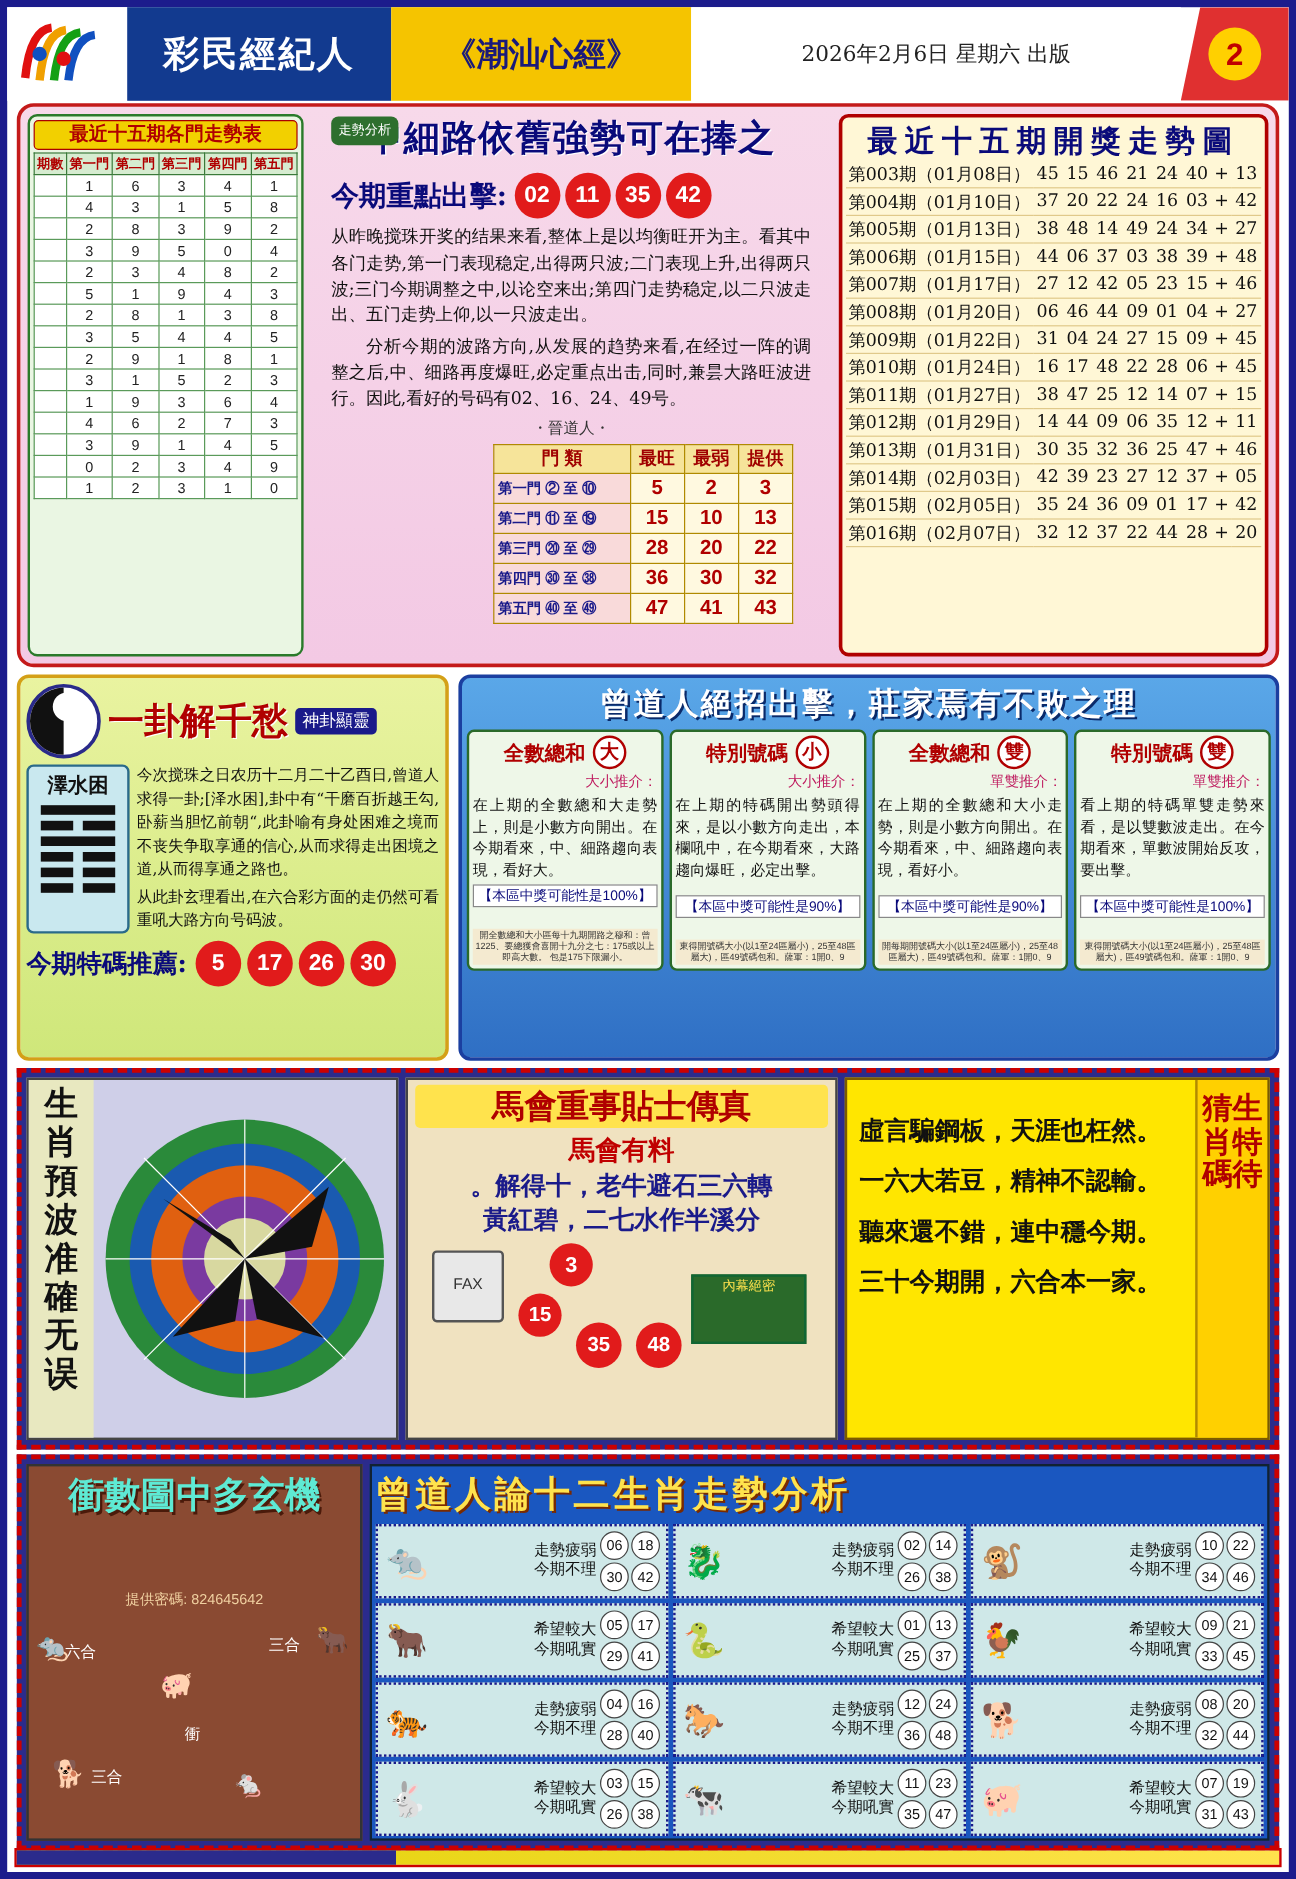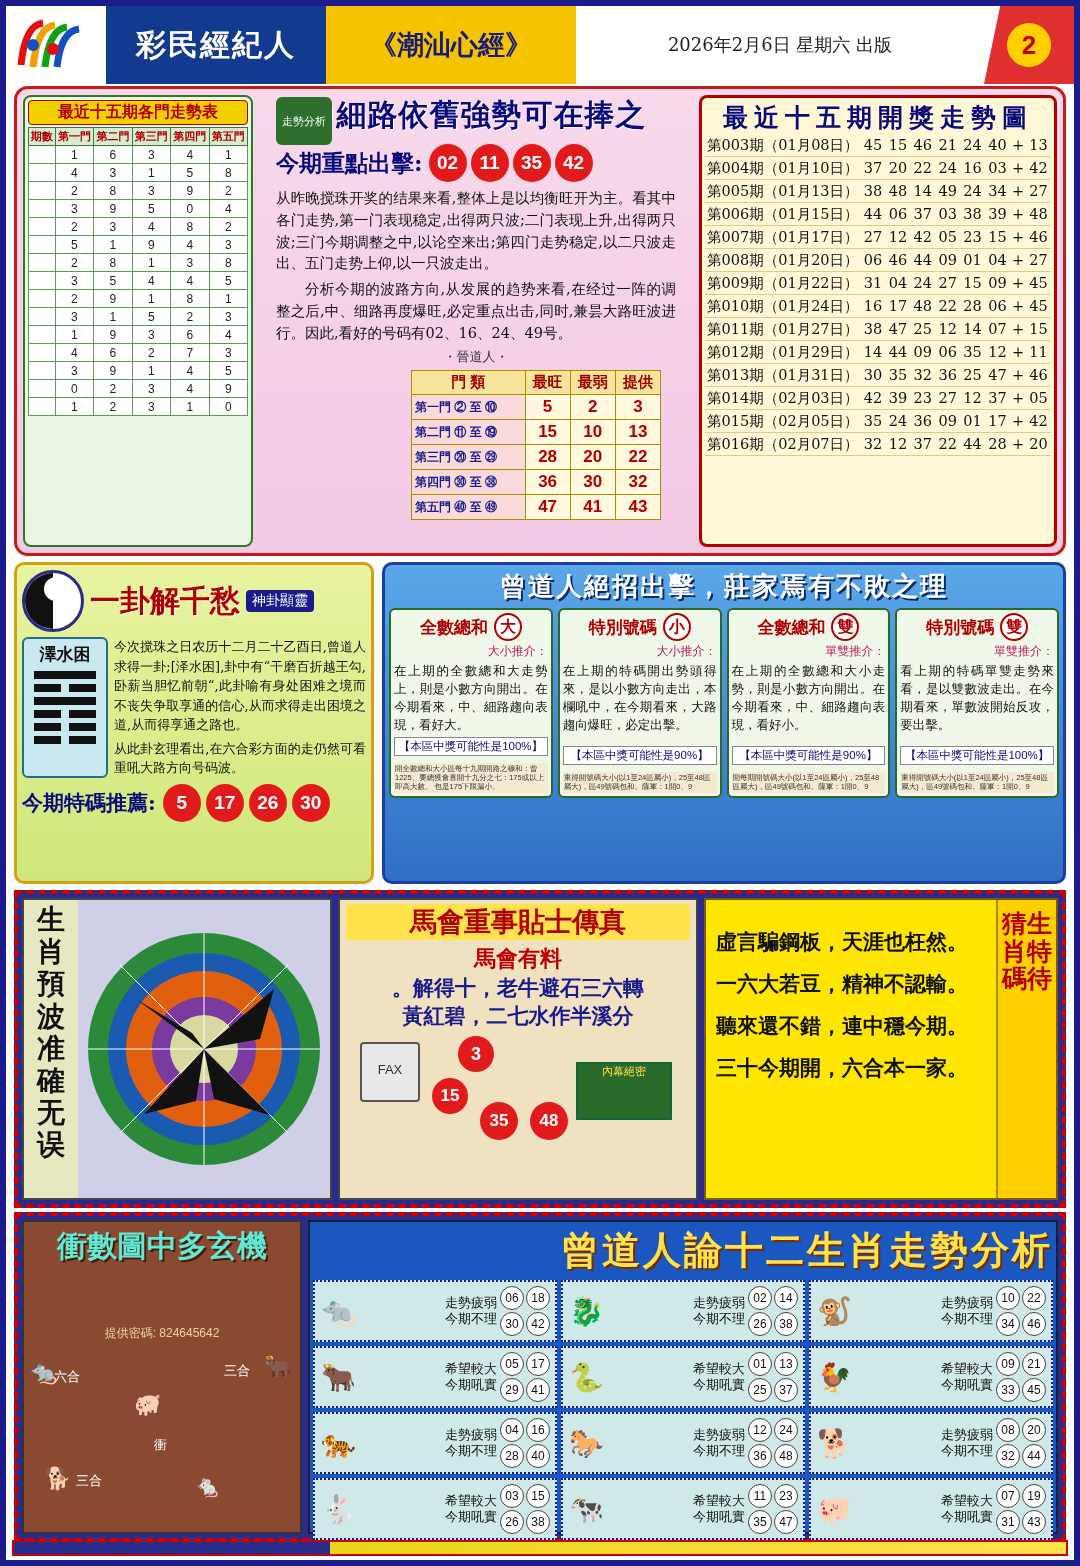--- a/index.html
+++ b/index.html
@@ -72,21 +72,21 @@
     border:1px solid #5a9a5a; text-align:center; padding:1px; background:#fff; color:#222; font-size:12px;
     height:18px;
   }
   .s1-mid { width:400px; position:relative; }
   .s1-mid .bigttl {
     font-size:30px; font-weight:bold; color:#0a0a7a; -webkit-text-stroke:0px;
     font-family:"DejaVu Serif", serif; letter-spacing:1px; text-align:center;
     text-shadow:1px 1px 0 #fff;
   }
   .badge-an {
-    position:absolute; left:0; top:2px; width:56px; height:48px;
+    position:absolute; left:0; top:2px; width:56px; height:24px;
     background:#2e6f2e; color:#fff; font-size:11px; border-radius:6px;
     display:flex;align-items:center;justify-content:center;text-align:center; line-height:1.1;
   }
   .focus-row { display:flex; align-items:center; gap:6px; margin:8px 0 6px 0; }
   .focus-lbl { font-size:23px; font-weight:bold; color:#0a0a7a; font-family:"DejaVu Serif", serif; }
   .ball {
     width:38px;height:38px;border-radius:50%;background:#e11b1b;color:#fff;
     display:flex;align-items:center;justify-content:center;font-size:19px;font-weight:bold;
   }
   .body-text { font-size:14.5px; color:#111; line-height:1.5; text-align:justify; font-family:"DejaVu Serif", serif; }
@@ -138,21 +138,21 @@
     flex:1; background:#eef7e8; border:2px solid #2a6a2a; border-radius:6px; padding:3px;
     display:flex; flex-direction:column;
   }
   .col-head { display:flex; align-items:center; justify-content:center; gap:6px; }
   .col-title { font-size:17px; font-weight:bold; color:#b00000; font-family:"DejaVu Serif", serif; }
   .col-circ { width:28px;height:28px;border-radius:50%;background:#fff;border:2px solid #b00000;color:#b00000;
      display:flex;align-items:center;justify-content:center;font-size:16px;font-weight:bold;}
   .col-sub { font-size:12px; color:#be185d; text-align:right; margin:2px 0; }
   .col-body { font-size:12.5px; color:#111; line-height:1.45; text-align:justify; font-family:"DejaVu Serif", serif; flex:1; }
   .col-foot { font-size:11.5px; color:#0a0a7a; border:1px solid #888; background:#fff; text-align:center; padding:1px; margin-top:2px;}
-  .col-fine { font-size:7.5px; color:#333; line-height:1.25; background:#f4ead0; padding:1px; margin-top:7px; }
+  .col-fine { font-size:7.5px; color:#333; line-height:1.25; background:#f4ead0; padding:1px; margin-top:18px;text-align:center; }
   
   .sec3 { position:absolute; left:8px; top:884px; width:1052px; height:318px; display:flex; gap:6px; padding:4px;
     border:4px dashed #c00; background:#2b2b8c; }
   .s3-a { width:310px; background:#cfcfe8; border:2px solid #444; position:relative; display:flex; }
   .s3a-txt { width:54px; background:#e8e8c0; color:#111; font-size:28px; font-weight:bold; text-align:center;
      font-family:"DejaVu Serif", serif; line-height:1.15; padding-top:4px; }
   .wheel { flex:1; position:relative; display:flex; align-items:center; justify-content:center; }
   .s3-b { width:360px; background:#f0e2c0; border:2px solid #444; position:relative; overflow:hidden; }
   .s3b-t1 { text-align:center; font-size:27px; font-weight:bold; color:#b00000; font-family:"DejaVu Serif", serif;
      background:#ffe34d; margin:4px 6px; border-radius:4px; }
@@ -166,21 +166,21 @@
   
   .sec4 { position:absolute; left:8px; top:1206px; width:1052px; height:330px; display:flex; gap:6px;
     border:4px dashed #c00; background:#2b2b8c; padding:4px; }
   .s4-left { width:280px; background:#8a4a32; border:2px solid #333; position:relative; }
   .s4l-title { text-align:center; font-size:30px; font-weight:bold; color:#5eead4; font-family:"DejaVu Serif", serif;
      text-shadow:2px 2px 0 #4a1a0a; padding-top:4px; }
   .s4l-code { text-align:center; font-size:12px; color:#f0d0a0; margin-top:58px; }
   .zodiac-map { position:relative; height:160px; margin-top:6px; color:#fff; font-size:13px; }
   .zm { position:absolute; text-align:center; font-size:13px; color:#fff; }
   .s4-right { flex:1; background:#1a57c0; border:2px solid #123; padding:3px; }
-  .s4r-title { text-align:right; font-size:38px; font-weight:bold; color:#ffe34d; font-family:"DejaVu Serif", serif;
+  .s4r-title { text-align:left; font-size:30px; font-weight:bold; color:#ffe34d; font-family:"DejaVu Serif", serif;
      text-shadow:2px 2px 0 #7a2a00; letter-spacing:3px; }
   .zgrid { display:grid; grid-template-columns:repeat(3,1fr); gap:4px; margin-top:4px; }
   .zcell { background:#cfe8e8; border:2px dotted #1a1a8a; display:flex; align-items:center; padding:2px; height:62px; }
   .zicon { width:44px; height:44px; display:flex; align-items:center; justify-content:center; font-size:28px; }
   .ztxt { flex:1; font-size:13px; color:#111; font-family:"DejaVu Serif", serif; line-height:1.2; text-align:right; font-weight:normal;}
   .znums { width:56px; display:flex; flex-wrap:wrap; gap:2px; justify-content:center; }
   .znum { width:24px;height:24px;border-radius:50%;border:1px solid #444;background:#fff;color:#111;
      font-size:12px; display:flex;align-items:center;justify-content:center; }
   .footer-bar { position:absolute; left:6px; bottom:4px; width:1056px; height:16px;
      background:linear-gradient(90deg,#e0d000,#ffe34d); border:2px solid #c00; }

